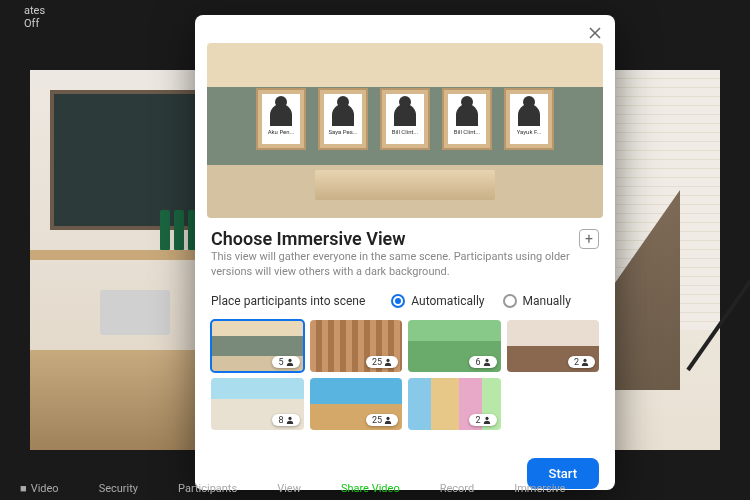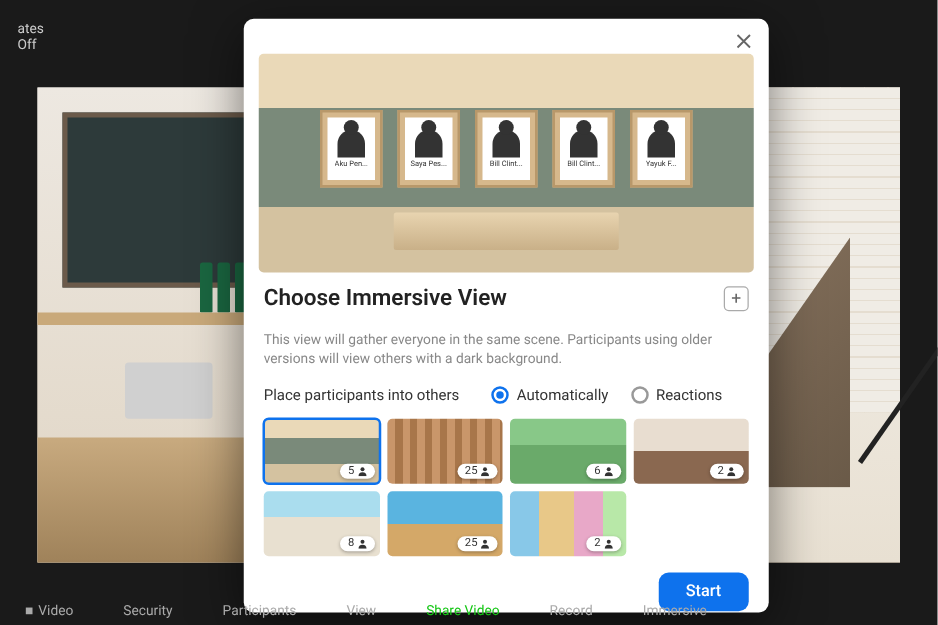--- a/index.html
+++ b/index.html
@@ -10,39 +10,39 @@
 .shelf{position:absolute;left:0;top:180px;width:250px;height:10px;background:#c9a97a}
 .bottles{position:absolute;left:130px;top:140px;display:flex;gap:4px}
 .bottle{width:10px;height:40px;background:#1a6640;border-radius:2px 2px 1px 1px}
 .laptop{position:absolute;left:70px;top:220px;width:70px;height:45px;background:#d0d0d0;border-radius:3px}
 .desk-bg{position:absolute;left:0;bottom:0;width:100%;height:100px;background:linear-gradient(180deg,#c8aa7f,#9f825a)}
 .chair-bg{position:absolute;left:230px;bottom:70px;width:120px;height:120px;background:#4a9bd4;border-radius:50% 50% 10px 10px}
 .bg-right{flex:1;background:linear-gradient(180deg,#f5f2ed,#e8e0d2);position:relative}
 .brick{position:absolute;right:0;top:0;width:180px;height:260px;background:repeating-linear-gradient(0deg,#f0ece5 0 8px,#e5ddd0 8px 9px),repeating-linear-gradient(90deg,transparent 0 18px,#e5ddd0 18px 19px)}
 .stairs{position:absolute;right:40px;bottom:60px;width:140px;height:200px;background:linear-gradient(135deg,#8a7560,#6a5a48);clip-path:polygon(0 100%,100% 0,100% 100%)}
 .rail{position:absolute;right:30px;bottom:80px;width:4px;height:180px;background:#222;transform:rotate(35deg);transform-origin:bottom}
-.top-bar{position:absolute;left:6px;top:0;height:30px;color:#ccc;font-size:11px;padding:16px 8px}
+.top-bar{position:absolute;left:16px;top:0;height:30px;color:#ccc;font-size:11px;padding:4px 8px}
 .toolbar{position:absolute;left:0;bottom:0;width:100%;height:24px;display:flex;align-items:center;gap:40px;padding:0 20px;color:#aaa;font-size:11px}
 .toolbar .tb{display:flex;align-items:center;gap:4px;cursor:pointer}
 .toolbar .share{color:#14c614}
 .modal{position:absolute;left:195px;top:15px;width:420px;height:475px;background:#fff;border-radius:8px;box-shadow:0 10px 40px rgba(0,0,0,.5);overflow:hidden;display:flex;flex-direction:column}
 .close{position:absolute;right:10px;top:8px;width:20px;height:20px;cursor:pointer;display:flex;align-items:center;justify-content:center;color:#666;font-size:18px}
 .preview{margin:28px 12px 10px 12px;height:175px;background:linear-gradient(180deg,#ead9b8 0%,#ead9b8 25%,#7a8a7a 25%,#7a8a7a 70%,#d4c2a0 70%,#d4c2a0 100%);border-radius:4px;position:relative}
 .frames{position:absolute;top:45px;left:0;width:100%;display:flex;justify-content:center;gap:12px}
 .frame{width:50px;height:62px;background:#d6b88c;border:2px solid #b8986a;display:flex;flex-direction:column;align-items:center;justify-content:center;padding:4px}
 .frame-inner{width:100%;height:100%;background:#fff;display:flex;flex-direction:column;align-items:center;justify-content:center}
 .silh{width:22px;height:22px;background:#333;border-radius:50% 50% 0 0;position:relative}
 .silh:before{content:"";position:absolute;left:5px;top:-8px;width:12px;height:12px;background:#333;border-radius:50%}
 .ptxt{font-size:6px;color:#333;margin-top:2px;white-space:nowrap;overflow:hidden;text-overflow:ellipsis;max-width:40px}
 .bench{position:absolute;bottom:18px;left:50%;transform:translateX(-50%);width:180px;height:30px;background:linear-gradient(180deg,#e8d4b0,#c9b088);border-radius:2px}
 .content{padding:0 16px;flex:1;display:flex;flex-direction:column}
 .title-row{display:flex;align-items:center;justify-content:space-between}
 .title{font-size:18px;font-weight:600;color:#222}
 .add-btn{width:20px;height:20px;border:1px solid #aaa;border-radius:4px;display:flex;align-items:center;justify-content:center;font-size:14px;color:#666;cursor:pointer}
-.desc{font-size:11px;color:#888;margin-top:15px;line-height:1.4}
+.desc{font-size:11px;color:#888;margin-top:0;line-height:1.4}
 .radio-row{display:flex;align-items:center;gap:18px;margin-top:14px;font-size:12px;color:#333}
 .radio-label{margin-right:8px}
 .radio-opt{display:flex;gap:6px;cursor:pointer}
 .radio{width:14px;height:14px;border:2px solid #0e72ed;border-radius:50%;display:flex;align-items:center;justify-content:center}
 .radio.off{border-color:#999}
 .radio .dot{width:6px;height:6px;background:#0e72ed;border-radius:50%}
 .scenes{margin-top:12px;display:grid;grid-template-columns:repeat(4,1fr);gap:6px}
 .scene{height:52px;border-radius:4px;position:relative;cursor:pointer;overflow:hidden}
 .scene.selected{outline:2px solid #0e72ed;outline-offset:-1px}
 .scene .badge{position:absolute;right:4px;bottom:4px;background:#fff;border-radius:10px;padding:1px 6px;font-size:9px;color:#333;display:flex;align-items:center;gap:2px;box-shadow:0 1px 3px rgba(0,0,0,.3)}
@@ -127,30 +127,30 @@
       </div>
     <div class="bench"></div>
   </div>
   <div class="content">
     <div class="title-row">
       <div class="title">Choose Immersive View</div>
       <div class="add-btn">+</div>
     </div>
     <div class="desc">This view will gather everyone in the same scene. Participants using older versions will view others with a dark background.</div>
     <div class="radio-row">
-      <span class="radio-label">Place participants into others</span>
+      <span class="radio-label">Place participants into scene</span>
       <div class="radio-opt">
         <span class="radio">
             <span class="dot"></span>
           </span>
         <span>Automatically</span>
       </div>
       <div class="radio-opt">
         <span class="radio off"></span>
-        <span>Reactions</span>
+        <span>Manually</span>
       </div>
     </div>
     <div class="scenes" id="scenes">
         <div class="scene sc1 selected">
           <div class="badge">
             <span>5</span>
             <svg viewBox="0 0 10 10">
               <circle cx="5" cy="3" r="2" fill="#333"></circle>
               <path d="M1 10 Q1 6 5 6 Q9 6 9 10" fill="#333"></path>
             </svg>

